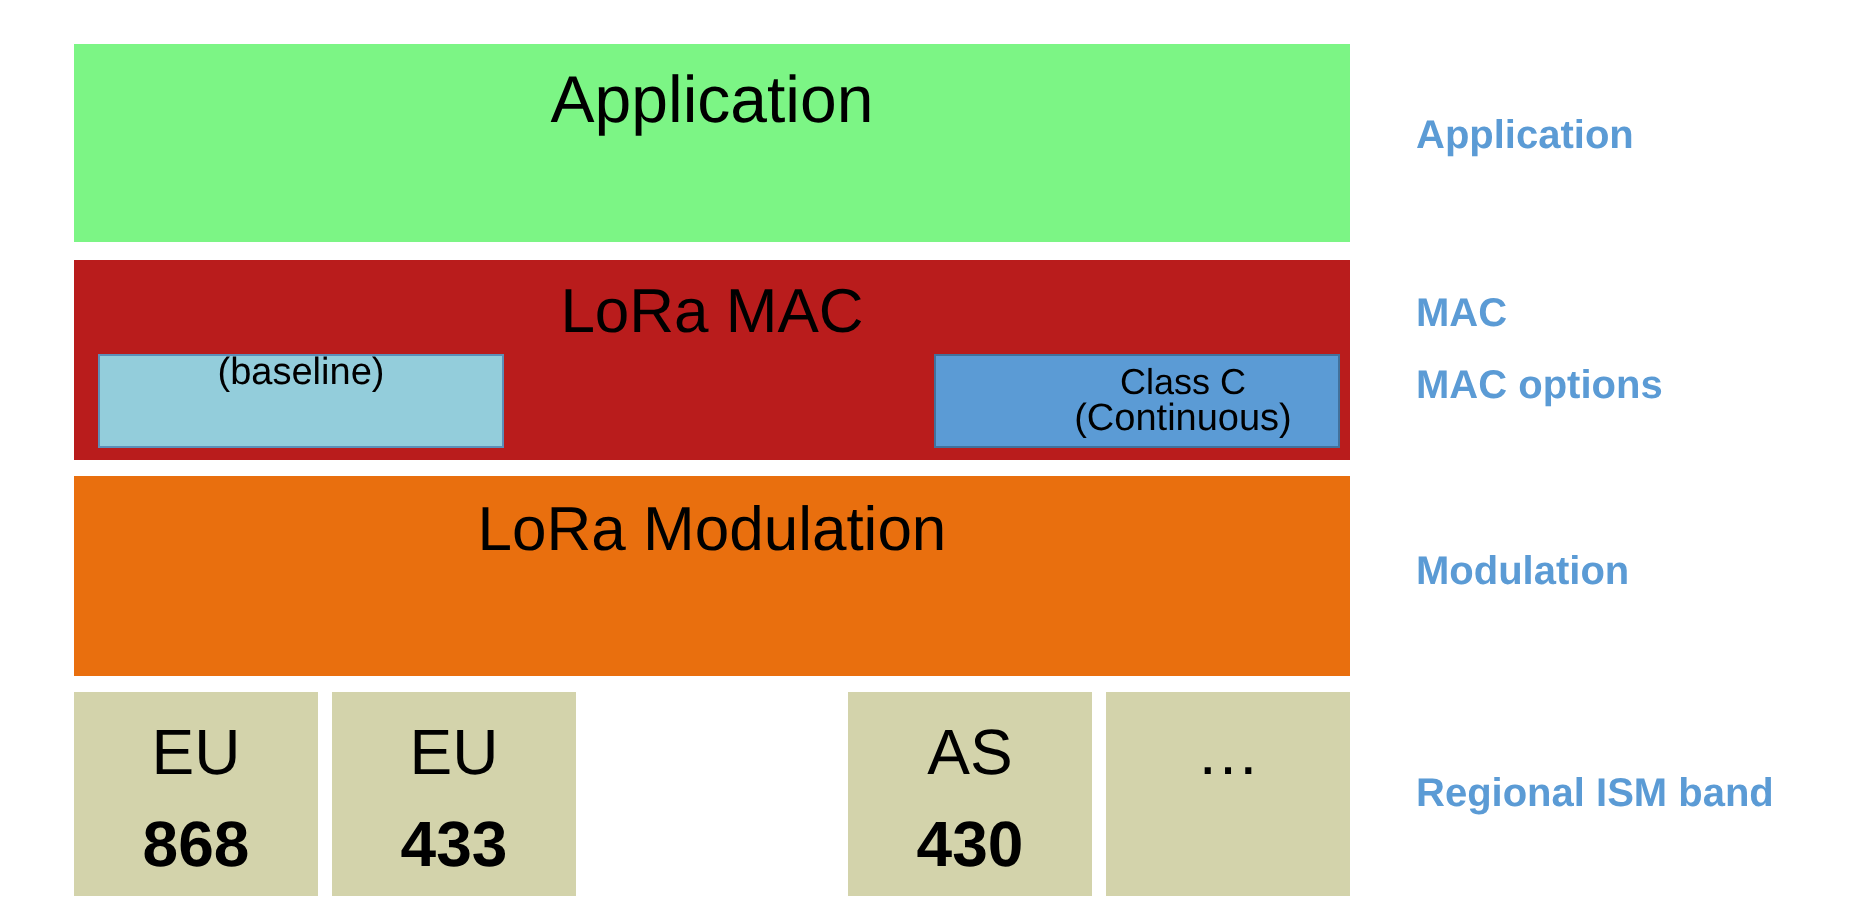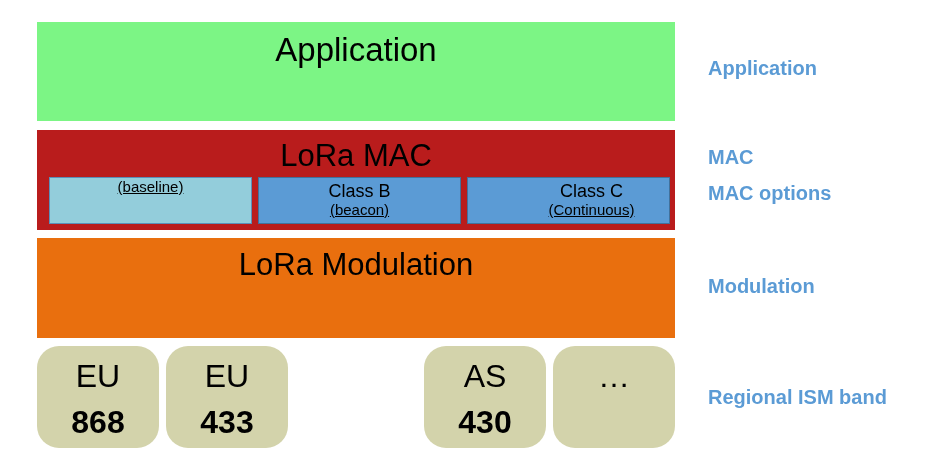--- a/index.html
+++ b/index.html
@@ -6,48 +6,44 @@
     body { width: 933px; height: 462px; position: relative; overflow: hidden;
            font-family: "Liberation Sans", "DejaVu Sans", sans-serif; color: #000; }
     .layer { position: absolute; left: 37px; width: 638px; box-sizing: border-box; }
     .app { top: 22px; height: 99px; background: #7cf585; }
     .app .title { position: absolute; left: 0; right: 0; top: 9px; text-align: center; font-size: 33px; }
     .mac { top: 130px; height: 100px; background: #b91c1c; }
     .mac .title { position: absolute; left: 0; right: 0; top: 8px; text-align: center; font-size: 31px; }
     .cls { position: absolute; top: 47px; height: 47px; width: 203px; box-sizing: border-box;
            border: 1px solid #4f81bd; text-align: center; }
     .cls .name { display: block; font-size: 18px; margin-top: 3px; line-height: 20px; }
-    .cls .sub { display: block; font-size: 15px; line-height: 18px; text-decoration: underline; }
+    .cls .sub { display: block; font-size: 19px; line-height: 18px; }
     .cls-a { left: 12px; background: #93cddb; border-color: #5b8fb8; }
     .cls-b { left: 221px; background: #5b9bd5; border-color: #41719c; }
     .cls-c { left: 430px; width: 203px; background: #5b9bd5; border-color: #41719c; padding-left: 46px; }
     .mod { top: 238px; height: 100px; background: #e96f0e; padding-left: 31px; }
     .mod .title { position: absolute; left: 0; right: 0; top: 9px; text-align: center; font-size: 31px; }
     .bands { position: absolute; top: 346px; left: 37px; width: 638px; height: 102px; }
     .band { position: absolute; top: 0; width: 122px; height: 102px; background: #d3d3ab;
-            text-align: center; font-size: 32px; line-height: 40px; border-radius: 22px; }
+            text-align: center; font-size: 32px; line-height: 40px; }
     .band .l1 { display: block; margin-top: 10px; }
     .band .l2 { display: block; margin-top: 6px; font-weight: bold; }
     .side { position: absolute; left: 708px; color: #5b9bd5; font-weight: bold; font-size: 20px; white-space: nowrap; }
   </style>
 </head>
 <body>
 
 <div class="layer app">
   <div class="title">Application</div>
 </div>
 
 <div class="layer mac">
   <div class="title">LoRa MAC</div>
   <div class="cls cls-a">
     <span class="sub">(baseline)</span>
-  </div>
-  <div class="cls cls-b">
-    <span class="name">Class B</span>
-    <span class="sub">(beacon)</span>
   </div>
   <div class="cls cls-c">
     <span class="name">Class C</span>
     <span class="sub">(Continuous)</span>
   </div>
 </div>
 
 <div class="layer mod">
   <div class="title">LoRa Modulation</div>
 </div>

